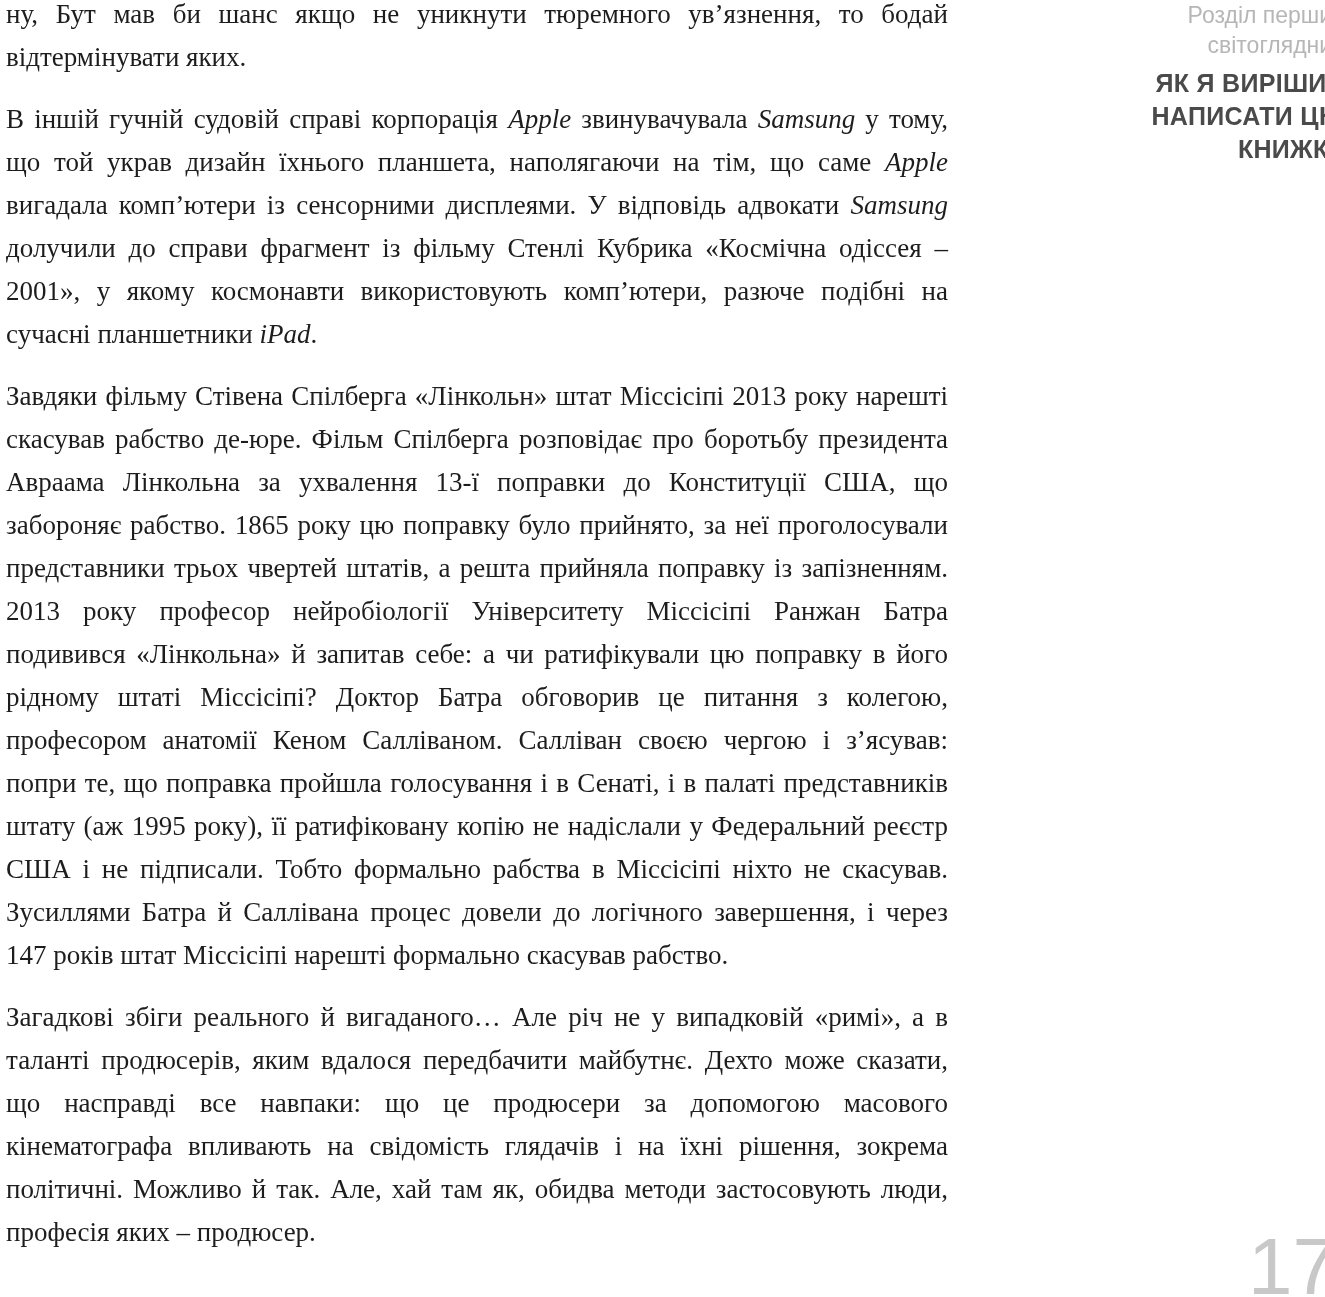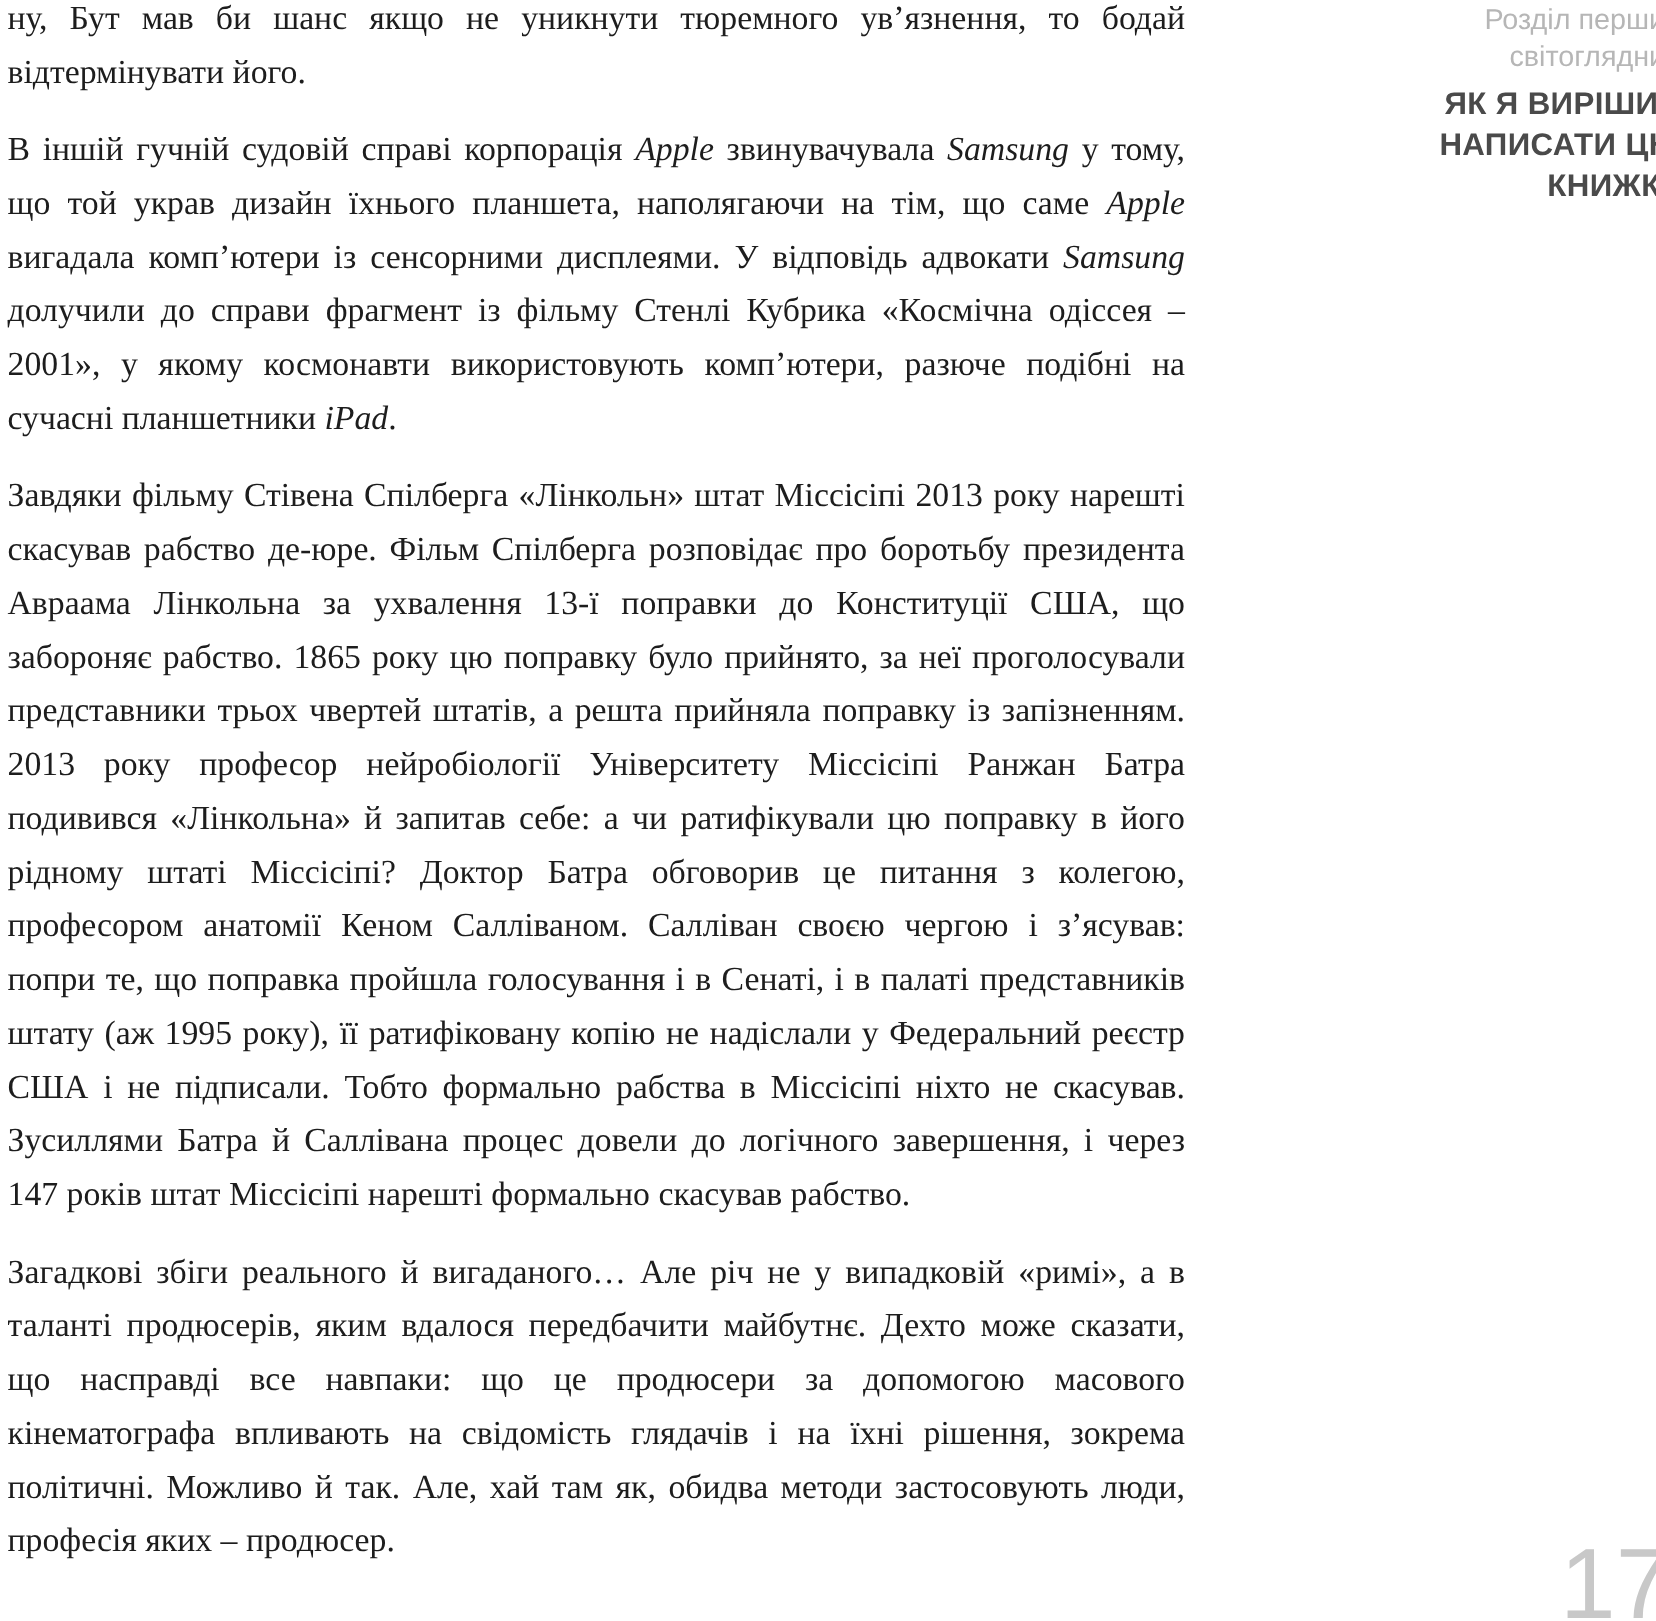--- a/index.html
+++ b/index.html
@@ -57,21 +57,21 @@
     line-height: 1;
     color: #c8c8c8;
     font-family: "Liberation Sans", sans-serif;
   }
 </style>
 </head>
 <body>
 
 <div class="main-text">
 
-<p><span>ну, Бут мав би шанс якщо не уникнути тюремного ув’язнення, то бодай відтермінувати його.</span></p>
+<p><span>ну, Бут мав би шанс якщо не уникнути тюремного ув’язнення, то бодай відтермінувати яких.</span></p>
     <p><span>В іншій гучній судовій справі корпорація </span><em>Apple</em><span> звинувачувала </span><em>Samsung</em><span> у тому, що той украв дизайн їхнього планшета, наполягаючи на тім, що саме </span><em>Apple</em><span> вигадала комп’ютери із сенсорними дисплеями. У відповідь адвокати </span><em>Samsung</em><span> долучили до справи фрагмент із фільму Стенлі Кубрика «Космічна одіссея – 2001», у якому космонавти використовують комп’ютери, разюче подібні на сучасні планшетники </span><em>iPad</em><span>.</span></p>
     <p><span>Завдяки фільму Стівена Спілберга «Лінкольн» штат Міссісіпі 2013 року нарешті скасував рабство де-юре. Фільм Спілберга розповідає про боротьбу президента Авраама Лінкольна за ухвалення 13-ї поправки до Конституції США, що забороняє рабство. 1865 року цю поправку було прийнято, за неї проголосували представники трьох чвертей штатів, а решта прийняла поправку із запізненням. 2013 року професор нейробіології Університету Міссісіпі Ранжан Батра подивився «Лінкольна» й запитав себе: а чи ратифікували цю поправку в його рідному штаті Міссісіпі? Доктор Батра обговорив це питання з колегою, професором анатомії Кеном Салліваном. Салліван своєю чергою і з’ясував: попри те, що поправка пройшла голосування і в Сенаті, і в палаті представників штату (аж 1995 року), її ратифіковану копію не надіслали у Федеральний реєстр США і не підписали. Тобто формально рабства в Міссісіпі ніхто не скасував. Зусиллями Батра й Саллівана процес довели до логічного завершення, і через 147 років штат Міссісіпі нарешті формально скасував рабство.</span></p>
     <p><span>Загадкові збіги реального й вигаданого… Але річ не у випадковій «римі», а в таланті продюсерів, яким вдалося передбачити майбутнє. Дехто може сказати, що насправді все навпаки: що це продюсери за допомогою масового кінематографа впливають на свідомість глядачів і на їхні рішення, зокрема політичні. Можливо й так. Але, хай там як, обидва методи застосовують люди, професія яких – продюсер.</span></p>
   </div>
 
 <div class="margin-column">
   <div>
     <div class="chapter-name-line">Розділ перший</div>
     <div class="chapter-name-line">світоглядний</div>
     <div class="chapter-title">

